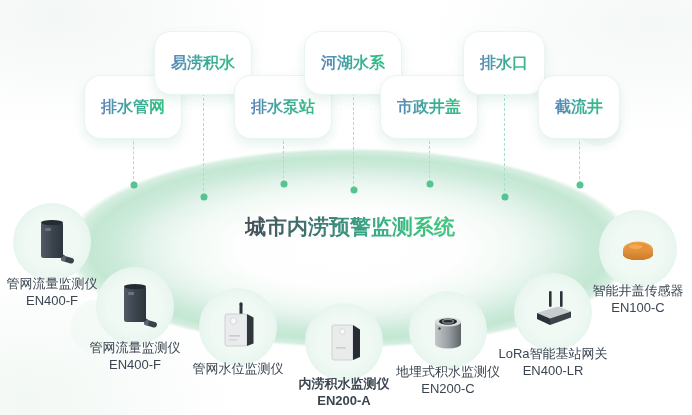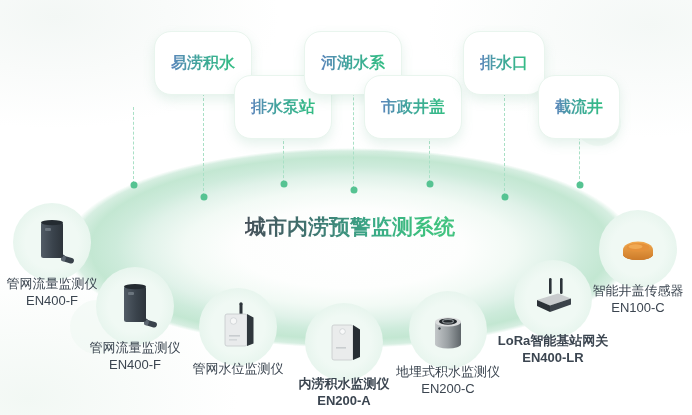--- a/index.html
+++ b/index.html
@@ -55,24 +55,25 @@
   <div class="dropline" style="left:504px;top:63px;height:133px;"></div>
   <div class="dropline" style="left:579px;top:107px;height:77px;"></div>
   <div class="dropdot" style="left:134px;top:185px;"></div>
   <div class="dropdot" style="left:204px;top:197px;"></div>
   <div class="dropdot" style="left:284px;top:184px;"></div>
   <div class="dropdot" style="left:354px;top:190px;"></div>
   <div class="dropdot" style="left:430px;top:184px;"></div>
   <div class="dropdot" style="left:505px;top:197px;"></div>
   <div class="dropdot" style="left:580px;top:185px;"></div>
 
+  <div class="pill row2" style="left:133px;"><span class="grad-text">排水管网</span></div>
   <div class="pill row1" style="left:203px;"><span class="grad-text">易涝积水</span></div>
   <div class="pill row2" style="left:283px;"><span class="grad-text">排水泵站</span></div>
   <div class="pill row1" style="left:353px;"><span class="grad-text">河湖水系</span></div>
-  <div class="pill row2" style="left:413px;"><span class="grad-text">市政井盖</span></div>
+  <div class="pill row2" style="left:429px;"><span class="grad-text">市政井盖</span></div>
   <div class="pill row1" style="left:504px;"><span class="grad-text">排水口</span></div>
   <div class="pill row2" style="left:579px;"><span class="grad-text">截流井</span></div>
 
   <div class="title">城市内涝预警监测系统</div>
 
   <div class="device" style="left:-23px;top:203px;">
     <div class="halo">
       <svg viewBox="0 0 56 56">
         <defs>
             <linearGradient id="gA" x1="0" y1="0" x2="1" y2="0">
@@ -161,21 +162,21 @@
         <ellipse cx="28" cy="20" rx="13" ry="4.6" fill="#d9dbdc"></ellipse>
         <ellipse cx="28" cy="19.6" rx="9" ry="3.2" fill="#23282c"></ellipse>
         <ellipse cx="28" cy="19.3" rx="5.4" ry="1.9" fill="none" stroke="#8d9396" stroke-width="1.2"></ellipse>
         <circle cx="19.5" cy="26.5" r="1.2" fill="#3a4146"></circle>
       </svg>
     </div>
     <div class="dev-name">地埋式积水监测仪</div>
     <div class="dev-model">EN200-C</div>
   </div>
 
-  <div class="device" style="left:478px;top:260px;font-weight:bold;">
+  <div class="device" style="left:478px;top:273px;">
     <div class="halo">
       <svg viewBox="0 0 56 56">
         <rect x="24" y="7" width="2.6" height="16" rx="1.3" fill="#2c3339"></rect>
         <rect x="35" y="7" width="2.6" height="16" rx="1.3" fill="#2c3339"></rect>
         <polygon points="12,29 33,22.5 46,27.5 25,34.5" fill="#c9ccce"></polygon>
         <polygon points="12,29 12,35 25,41 25,34.5" fill="#2b3137"></polygon>
         <polygon points="25,34.5 46,27.5 46,33.5 25,41" fill="#3c434a"></polygon>
       </svg>
     </div>
     <div class="dev-name">LoRa智能基站网关</div>

